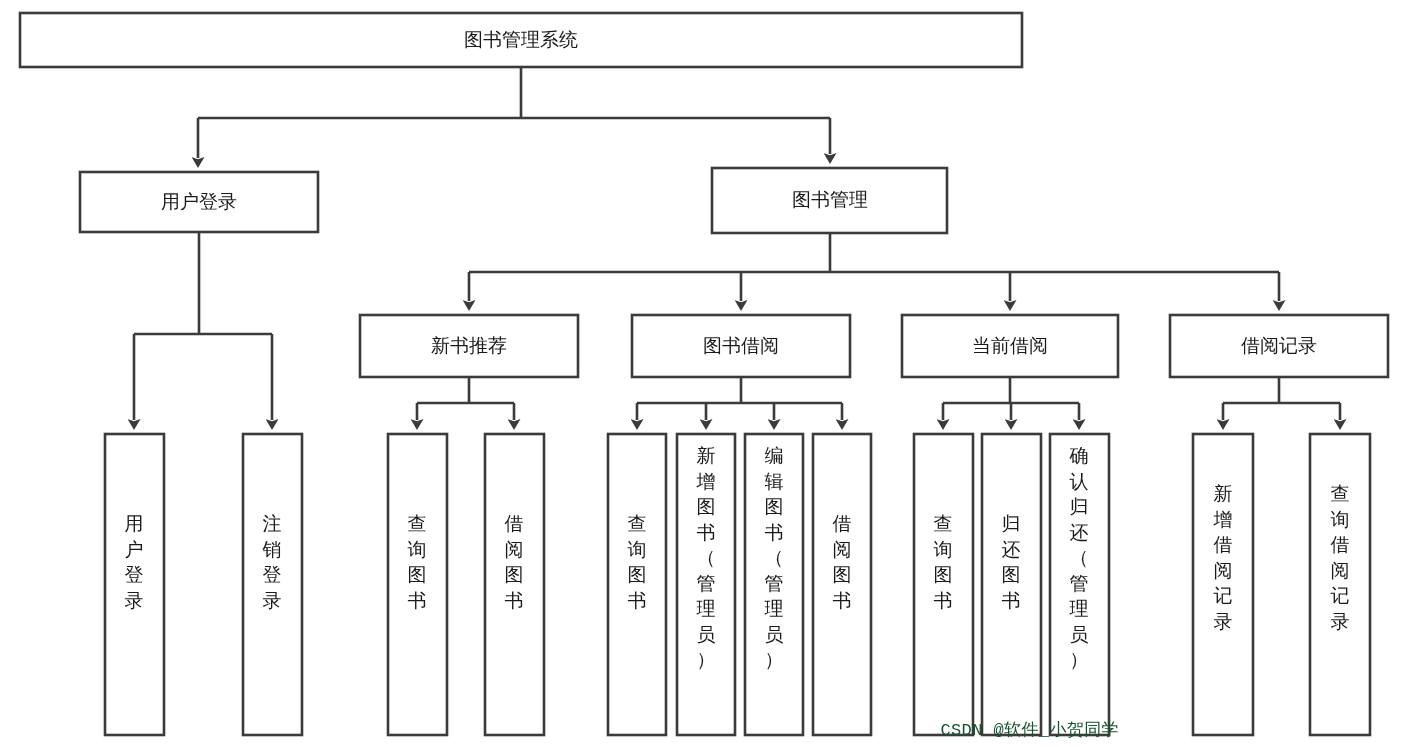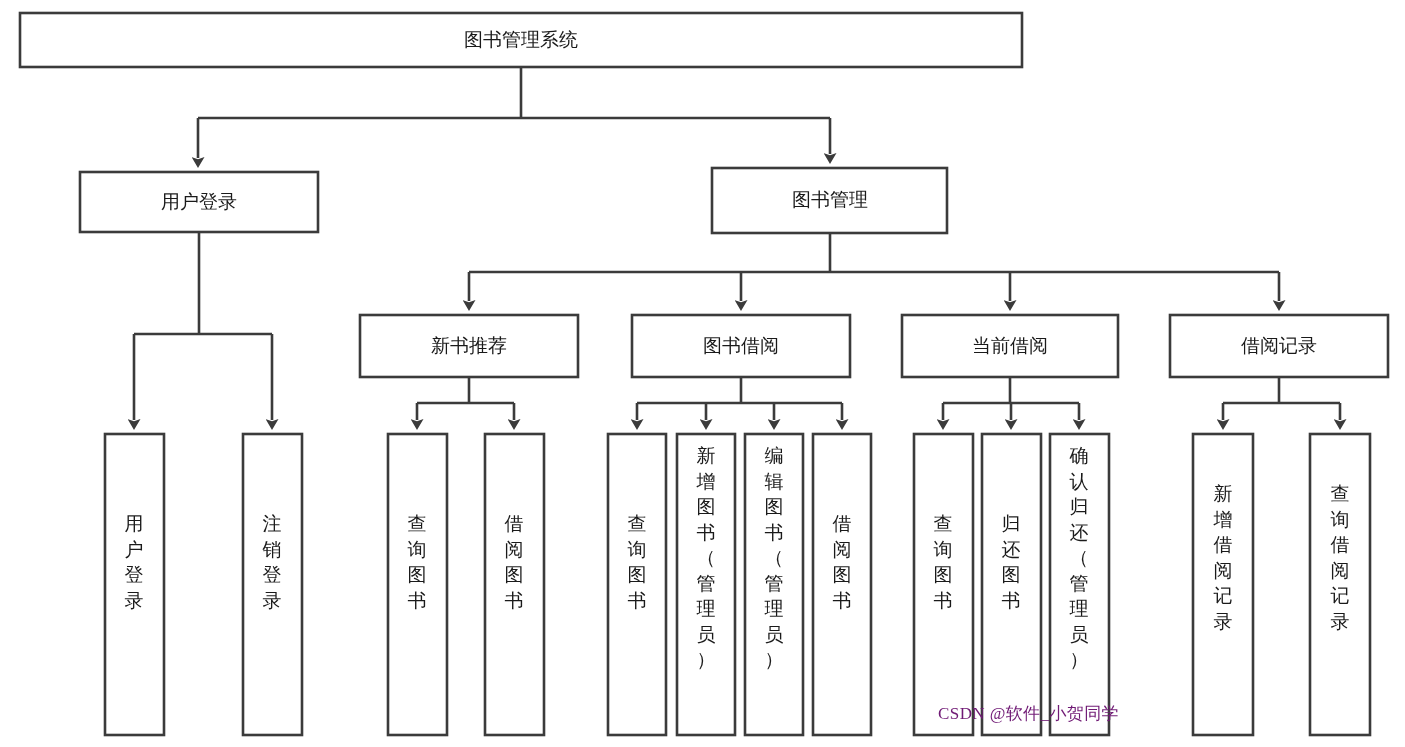--- a/index.html
+++ b/index.html
@@ -49,24 +49,24 @@
   }
   .node-label-v {
     font-family: "Liberation Sans", "DejaVu Sans", sans-serif;
     font-size: 19px;
     fill: #1a1a1a;
     text-anchor: middle;
   }
   .watermark {
     position: absolute;
     right: 9px;
-    bottom: 22px;
-    font-family: Liberation Serif, serif;
+    bottom: 6px;
+    font-family: Liberation Mono, monospace;
     font-size: 17px;
-    color: #701a75;
+    color: #14532d;
     letter-spacing: 0.4px;
     white-space: nowrap;
     user-select: none;
   }
 </style>
 </head>
 <body>
 
 <div id="diagram-root">
   <svg id="tree-svg" viewBox="0 0 1405 747">

